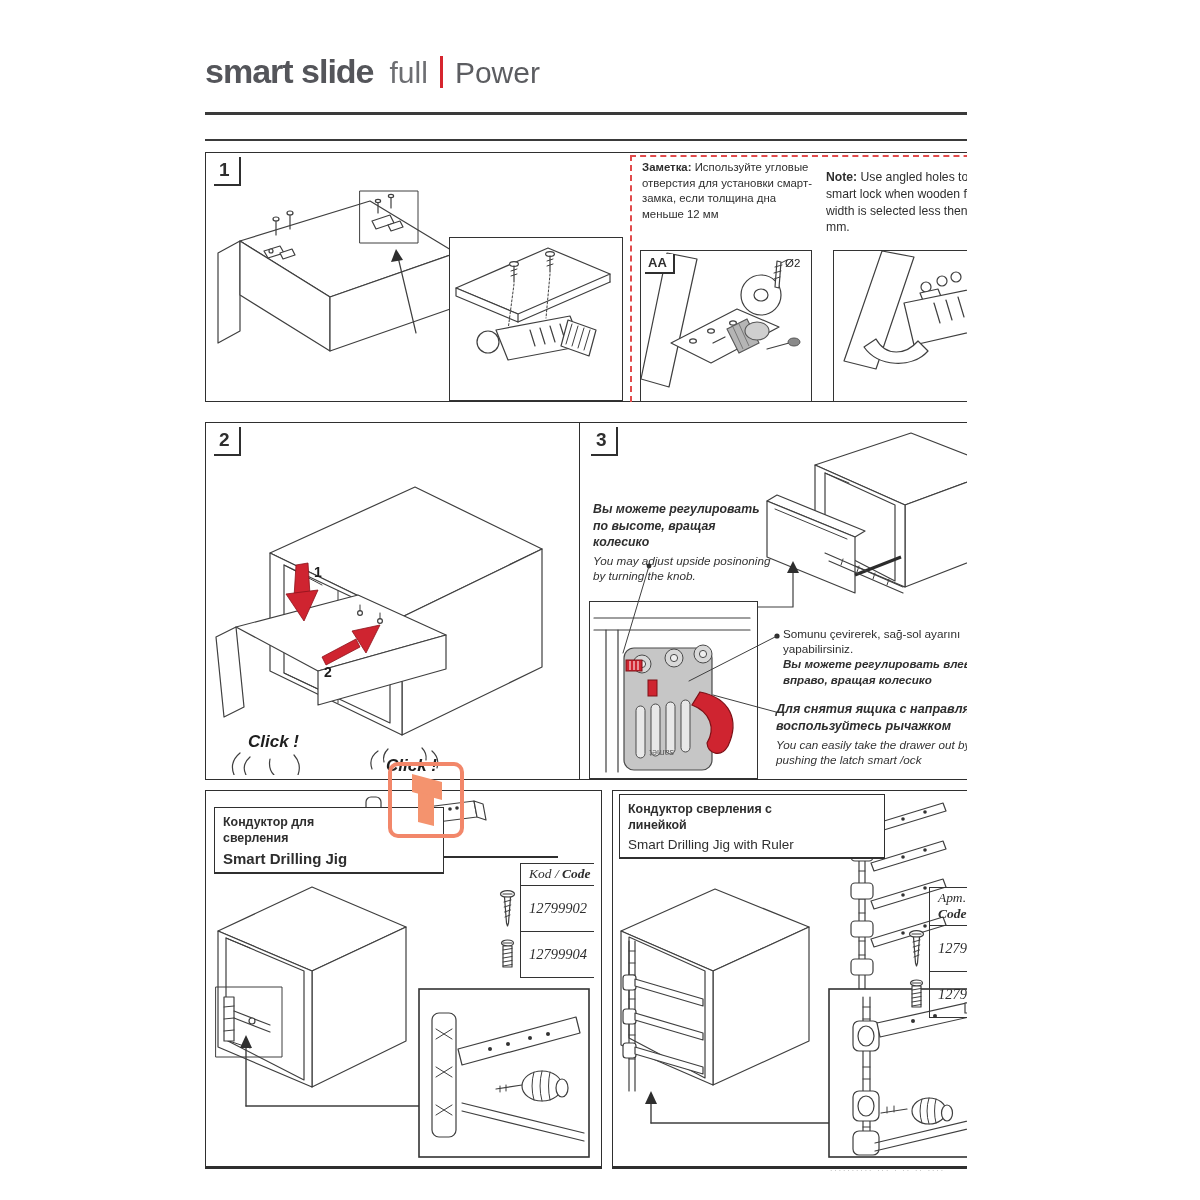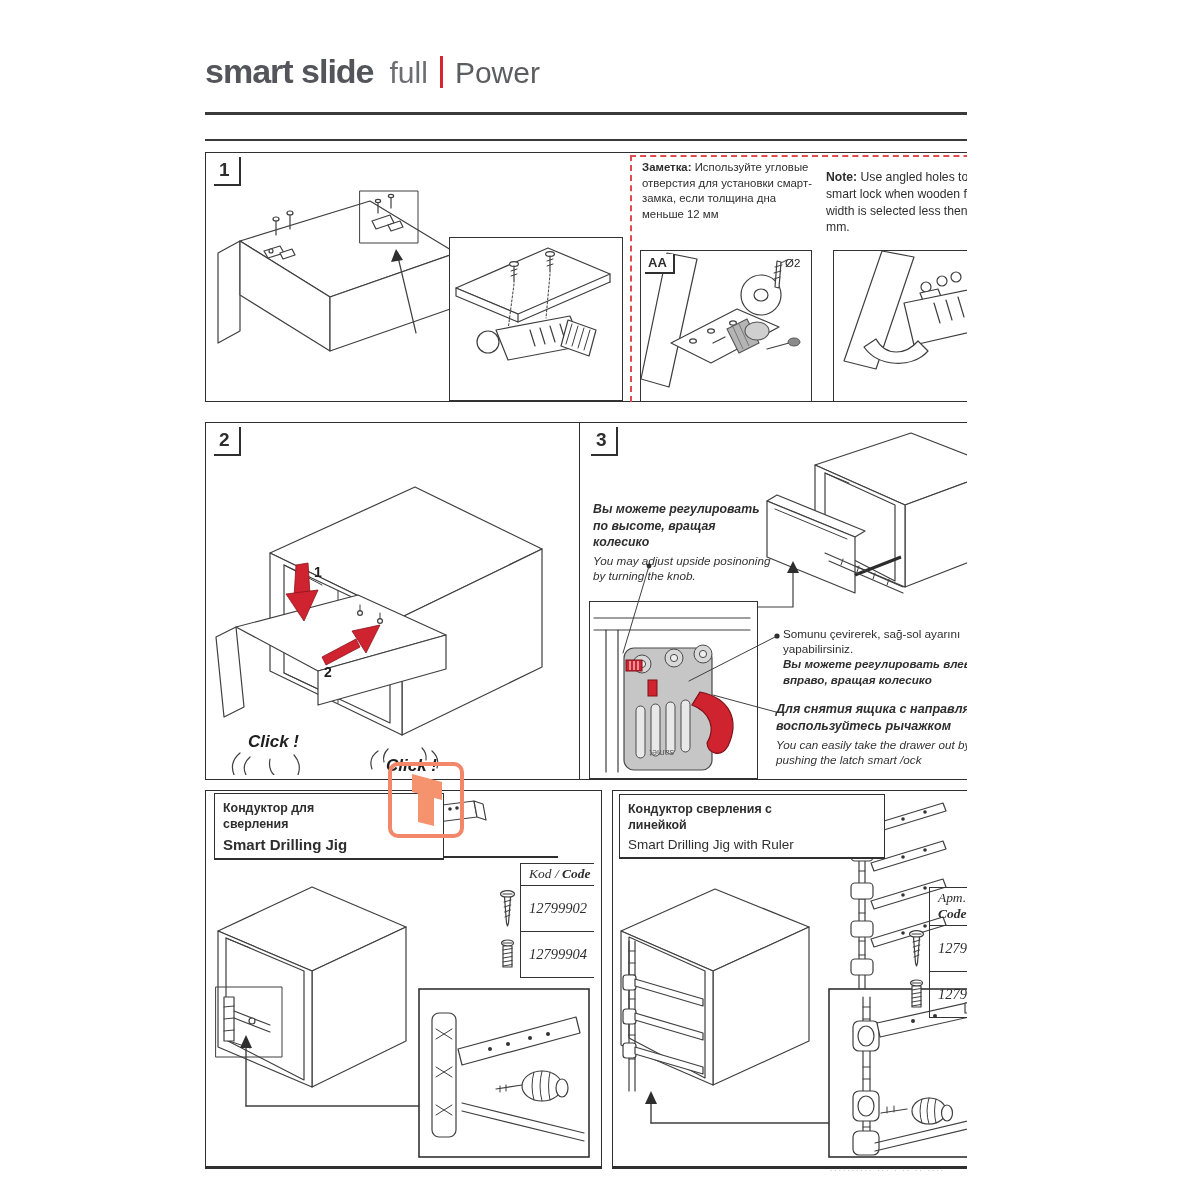--- a/index.html
+++ b/index.html
@@ -305,21 +305,21 @@
       <polygon points="214,138 208,150 220,150" fill="#2e2e2e"></polygon>
       <circle cx="70" cy="143" r="2.4" fill="#2e2e2e"></circle>
         <line class="ln thin" x1="70" y1="143" x2="44" y2="230"></line>
       <circle cx="198" cy="213" r="2.6" fill="#2e2e2e"></circle>
         <line class="ln thin" x1="198" y1="213" x2="110" y2="258"></line>
       <line class="ln thin" x1="197" y1="289" x2="134" y2="272"></line>
     </svg>
   </div>
 
   <div class="band" style="left:205px;top:790px;width:395px;height:375px;border-bottom-width:3px;">
-    <div class="jh" style="left:8px;top:2px;width:212px;">
+    <div class="jh" style="left:8px;top:16px;width:212px;">
       <span class="ru" style="width:140px;">Кондуктор для сверления</span>
       <span class="en-b">Smart Drilling Jig</span>
     </div>
 
     <svg class="abs" style="left:0;top:0;" width="392" height="370" viewBox="0 0 392 370">
       <line stroke="#2f2f2f" stroke-width="2.2" x1="224" y1="66" x2="352" y2="66"></line>
 
       <rect class="fw" x="160" y="6" width="15" height="62" rx="5"></rect>
       <line class="ln thin" x1="160" y1="22" x2="175" y2="20"></line>
         <line class="ln thin" x1="160" y1="38" x2="175" y2="36"></line>

